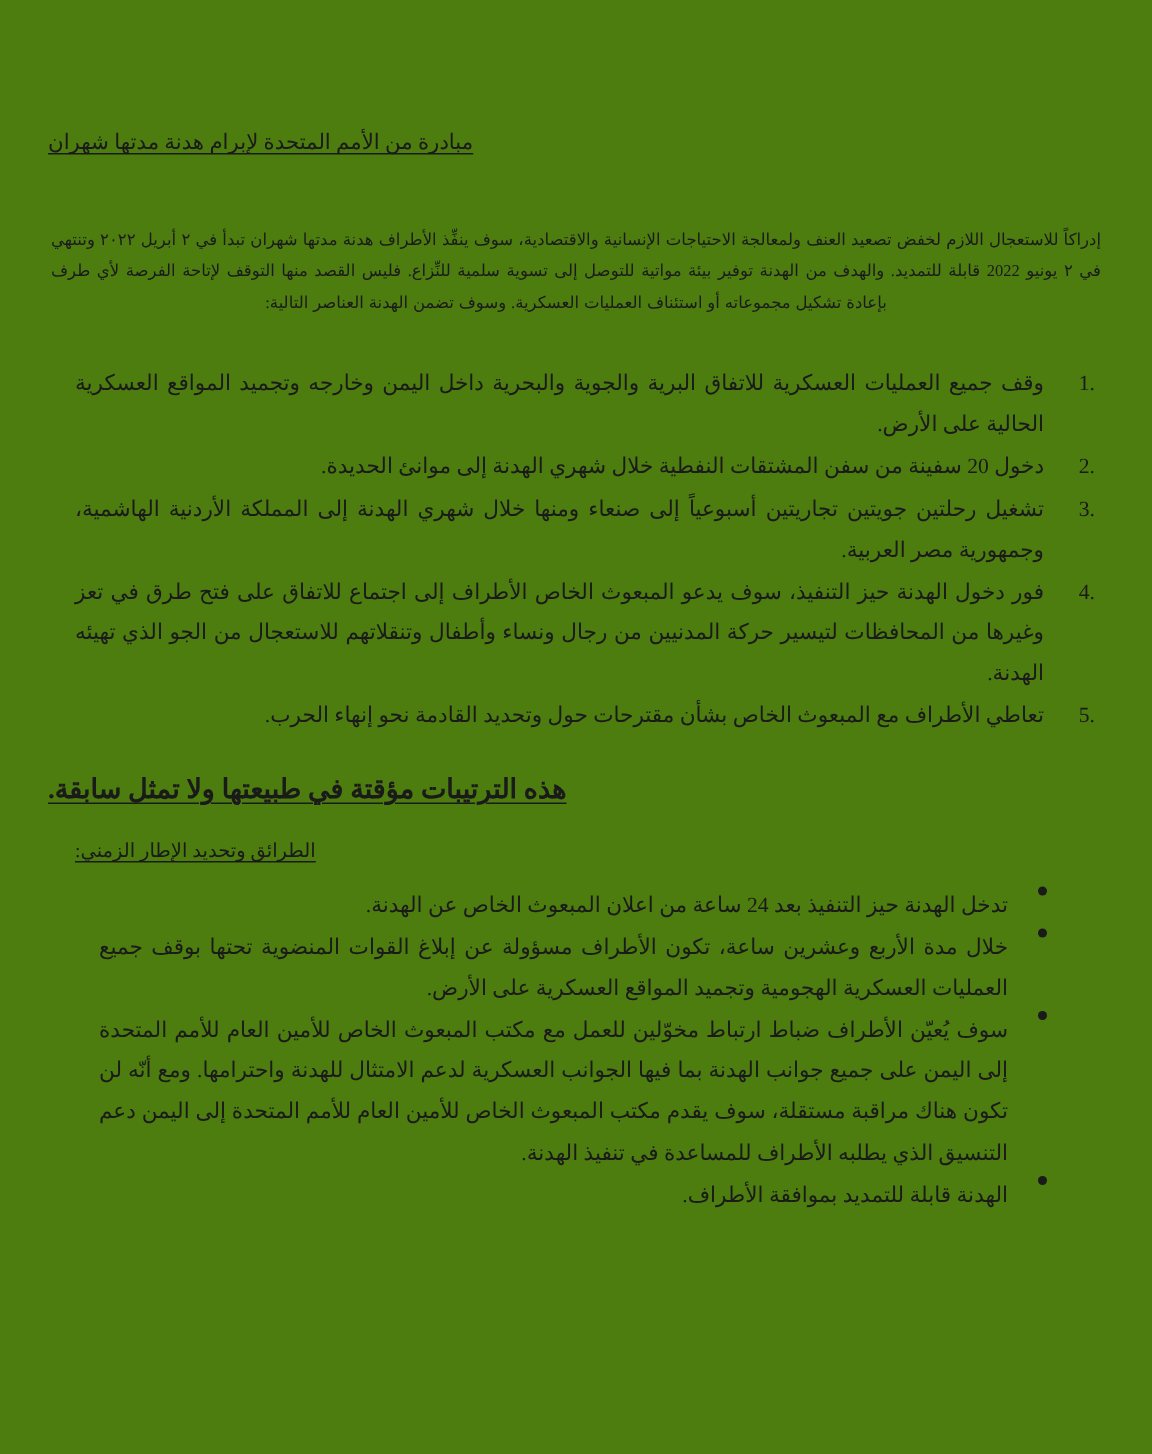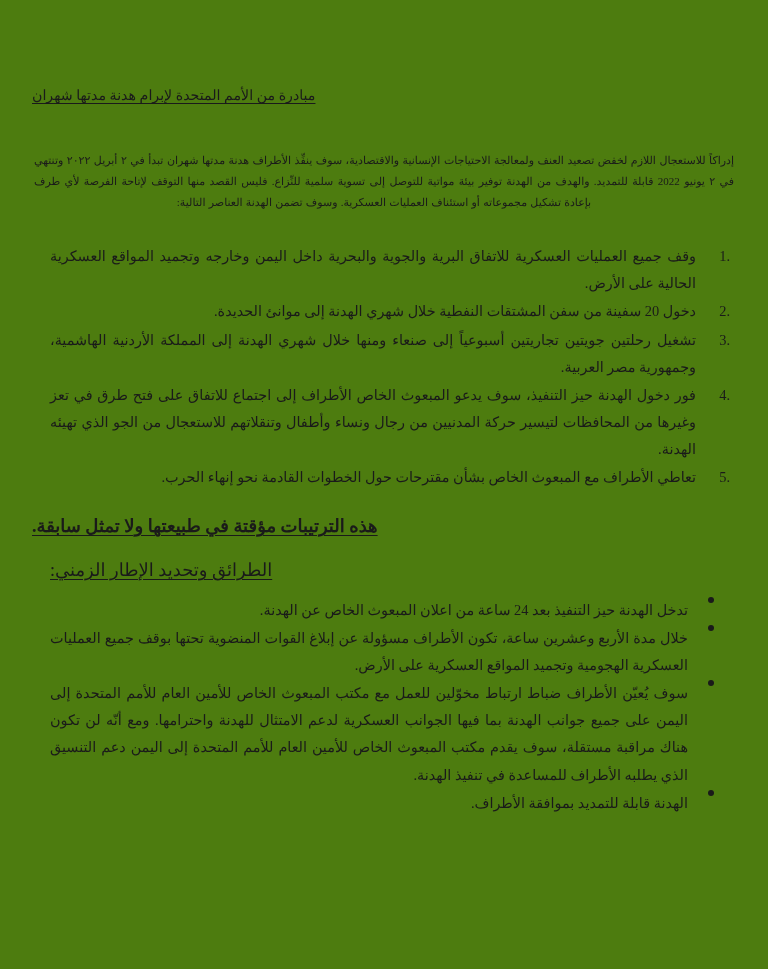--- a/index.html
+++ b/index.html
@@ -107,37 +107,37 @@
   .bold-heading .u {
     display: inline;
     text-decoration: underline;
     text-underline-offset: 3px;
     text-decoration-thickness: 1.4px;
   }
 
   
   .sub-heading {
     text-align: left;
-    font-size: 18px;
+    font-size: 13px;
     font-weight: 400;
     margin: 0 0 16px 0;
     padding: 0 0 0 18px;
     direction: rtl;
   }
   .sub-heading .u {
     display: inline;
     text-decoration: underline;
     text-underline-offset: 3px;
     text-decoration-thickness: 1px;
   }
 
   
   ul.bulleted {
     list-style: none;
-    margin: 0;
+    margin: 16px;
     padding: 0;
     font-size: 14.4px;
     line-height: 1.88;
     direction: rtl;
   }
   ul.bulleted > li {
     position: relative;
     padding-right: 48px;
     padding-left: 18px;
     margin: 0 0 1px 0;
@@ -181,21 +181,21 @@
       <li>
         <span class="marker">3.</span>
         <span class="txt">تشغيل رحلتين جويتين تجاريتين أسبوعياً إلى صنعاء ومنها خلال شهري الهدنة إلى المملكة الأردنية الهاشمية، وجمهورية مصر العربية.</span>
       </li>
       <li>
         <span class="marker">4.</span>
         <span class="txt">فور دخول الهدنة حيز التنفيذ، سوف يدعو المبعوث الخاص الأطراف إلى اجتماع للاتفاق على فتح طرق في تعز وغيرها من المحافظات لتيسير حركة المدنيين من رجال ونساء وأطفال وتنقلاتهم للاستعجال من الجو الذي تهيئه الهدنة.</span>
       </li>
       <li>
         <span class="marker">5.</span>
-        <span class="txt">تعاطي الأطراف مع المبعوث الخاص بشأن مقترحات حول الخطوات القادمة نحو إنهاء الحرب.</span>
+        <span class="txt">تعاطي الأطراف مع المبعوث الخاص بشأن مقترحات حول وتحديد القادمة نحو إنهاء الحرب.</span>
       </li>
     </ol>
 
     <h2 class="bold-heading"><span class="u">هذه الترتيبات مؤقتة في طبيعتها ولا تمثل سابقة.</span></h2>
 
     <h3 class="sub-heading"><span class="u">الطرائق وتحديد الإطار الزمني:</span></h3>
 
     <ul class="bulleted">
       <li>
         <span class="bullet"></span>

